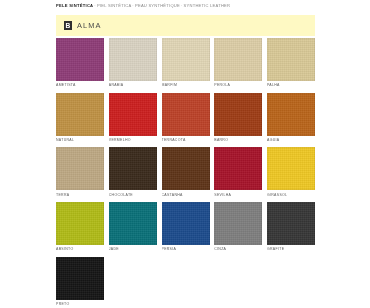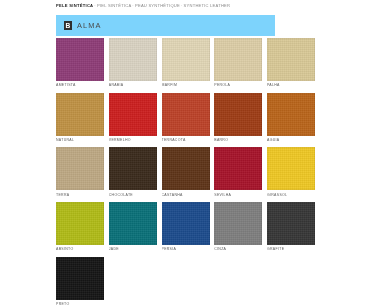--- a/index.html
+++ b/index.html
@@ -46,23 +46,23 @@
   .category-line .alt {
     color: #8a8a8a;
     letter-spacing: 0.22px;
   }
 
   
   .collection-band {
     position: absolute;
     left: 56px;
     top: 15px;
-    width: 219px;
+    width: 259px;
     height: 21px;
-    background: #7dd3fc;
+    background: #fef9c3;
     display: flex;
     align-items: center;
   }
   .band-badge {
     margin-left: 8px;
     width: 8px;
     height: 9px;
     background: #2f2f2f;
     color: #ffffff;
     font-size: 6.6px;

